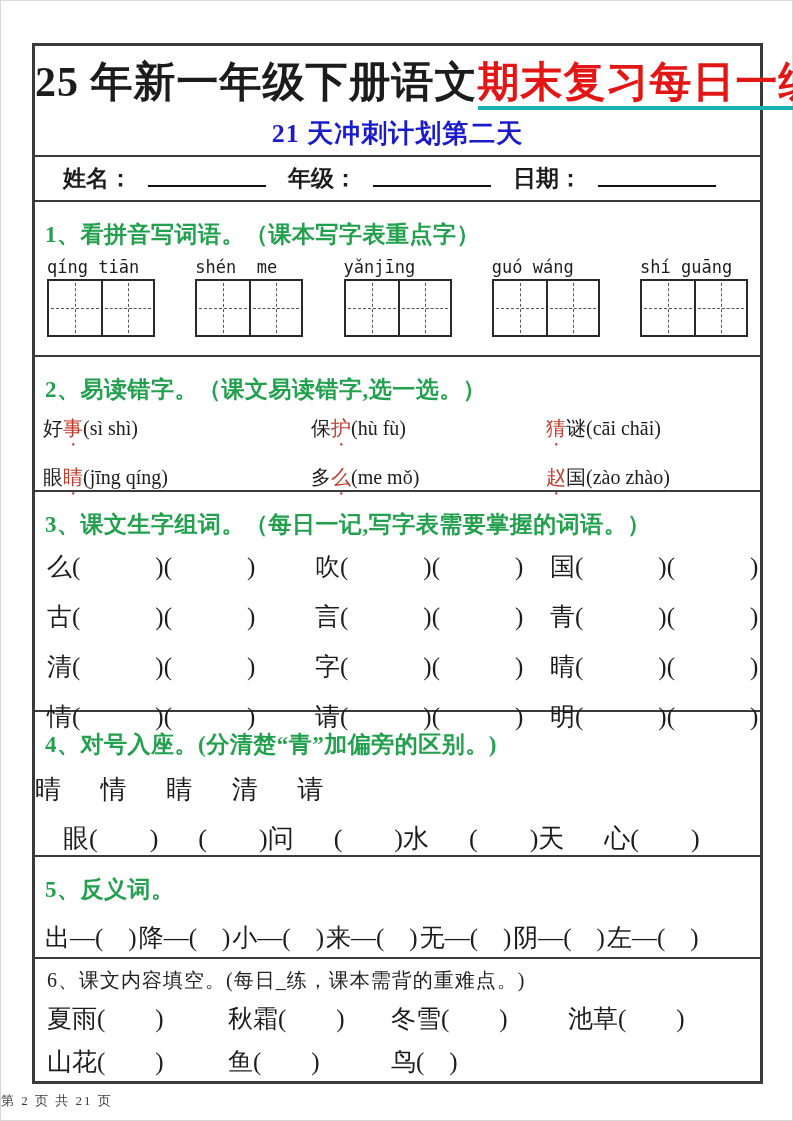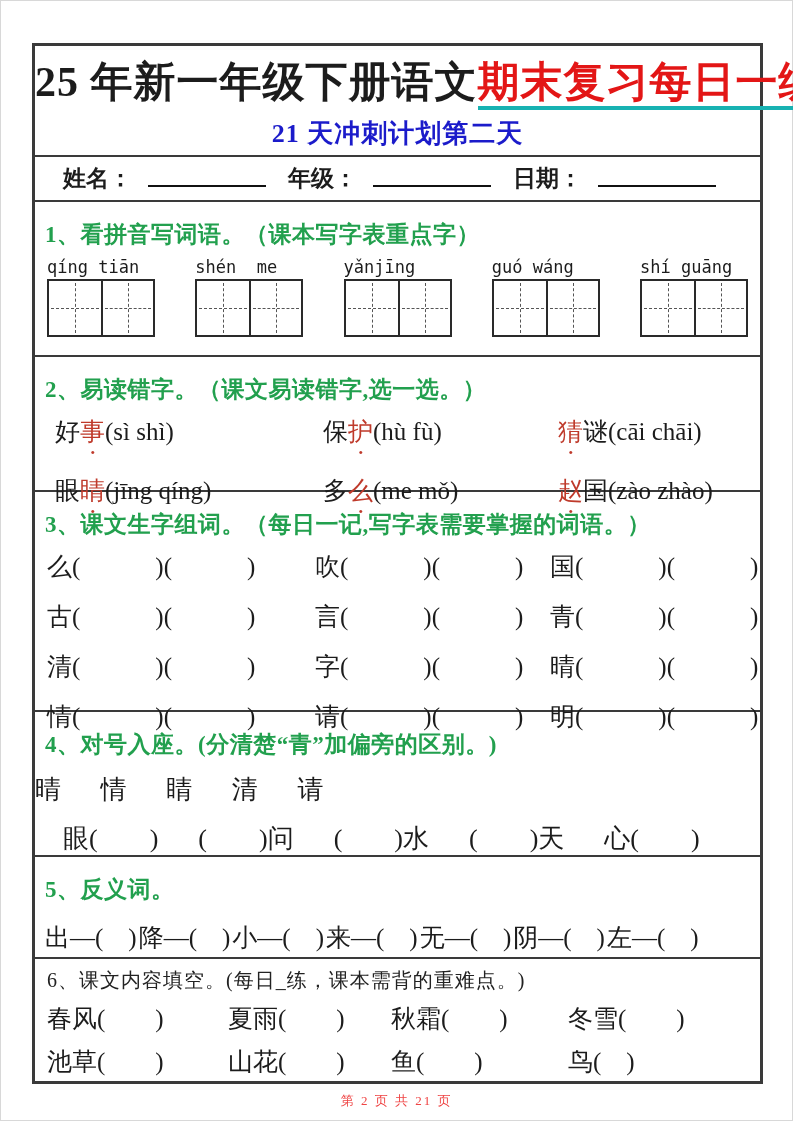--- a/index.html
+++ b/index.html
@@ -42,21 +42,21 @@
   .tzg-unit{display:flex;flex-direction:column;align-items:flex-start;}
   .pinyin{font-family:"DejaVu Sans Mono",monospace;font-size:17px;white-space:pre;line-height:22px;}
   .tzg-group{display:flex;border:2px solid #2a2a2a;margin-top:1px;}
   .tzg-cell{position:relative;width:52px;height:54px;background:#fff;}
   .tzg-cell + .tzg-cell{border-left:2px solid #2a2a2a;}
   .tzg-cell::before{content:"";position:absolute;left:50%;top:2px;bottom:2px;border-left:1px dashed #555;}
   .tzg-cell::after{content:"";position:absolute;top:50%;left:2px;right:2px;border-top:1px dashed #555;}
 
   
   .s2{height:135px;}
-  .s2-grid{display:grid;grid-template-columns:268px 235px auto;padding:10px 0 0 20px;row-gap:14px;font-size:25px;}
+  .s2-grid{display:grid;grid-template-columns:268px 235px auto;padding:10px 0 0 8px;row-gap:14px;font-size:20px;}
   .em-red{color:var(--emred);
     -webkit-text-emphasis:dot var(--emred);-webkit-text-emphasis-position:under right;
     text-emphasis:dot var(--emred);text-emphasis-position:under right;}
 
   
   .s3{height:220px;}
   .s3-grid{display:grid;grid-template-columns:268px 235px auto;padding:10px 0 0 12px;row-gap:17px;font-size:25px;}
 
   
   .s4{height:145px;}
@@ -66,21 +66,21 @@
   
   .s5{height:102px;}
   .s5-row{display:flex;gap:2px;padding-left:10px;margin-top:16px;font-size:25px;white-space:nowrap;}
 
   
   .s6{height:124px;}
   .h-black{font-size:20px;font-weight:normal;color:#222;padding:8px 0 0 12px;letter-spacing:1px;}
   .s6-grid{display:grid;grid-template-columns:181px 163px 177px auto;padding:8px 0 0 12px;row-gap:10px;font-size:25px;}
 
   
-  .footer{position:absolute;left:0;right:0;top:1091px;text-align:center;font-size:13px;color:#ef4444;letter-spacing:2px;}
+  .footer{position:absolute;left:0;right:0;top:1091px;font-size:13px;color:#404040;letter-spacing:2px;}
 </style>
 </head>
 <body>
 
 <div class="page">
   <div class="sheet">
 
     <div class="sec title-block">
       <div class="main-title">
         <span>25 年新一年级下册语文</span><span class="red">期末复习每日一练</span>
@@ -189,21 +189,20 @@
         <span>来—(　)</span>
         <span>无—(　)</span>
         <span>阴—(　)</span>
         <span>左—(　)</span>
       </div>
     </div>
 
     <div class="sec s6">
       <div class="h-black">6、课文内容填空。(每日_练，课本需背的重难点。)</div>
       <div class="s6-grid">
-        <span>春风(　　)</span>
         <span>夏雨(　　)</span>
         <span>秋霜(　　)</span>
         <span>冬雪(　　)</span>
         <span>池草(　　)</span>
         <span>山花(　　)</span>
         <span>鱼(　　)</span>
         <span>鸟(　)</span>
       </div>
     </div>
 

